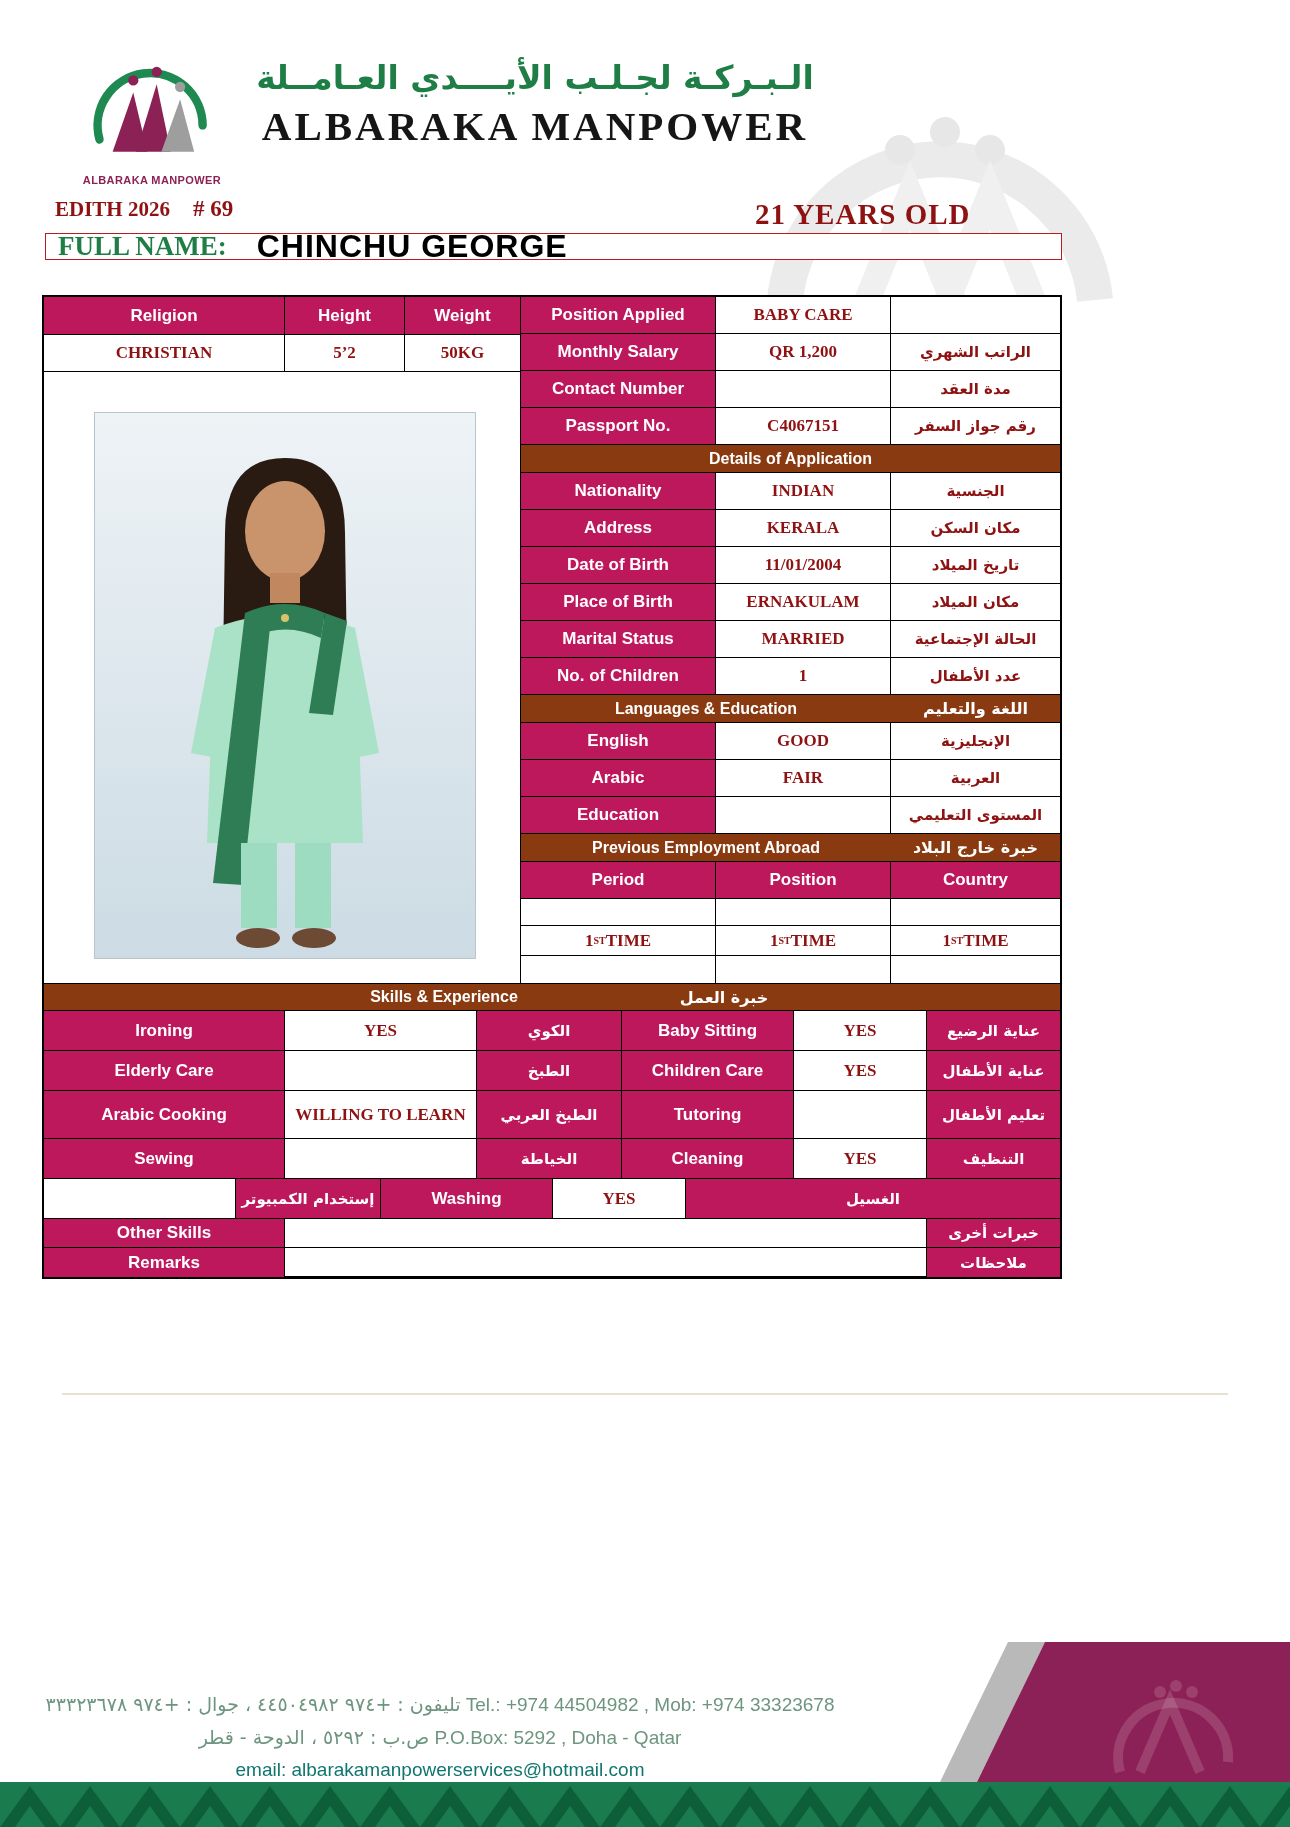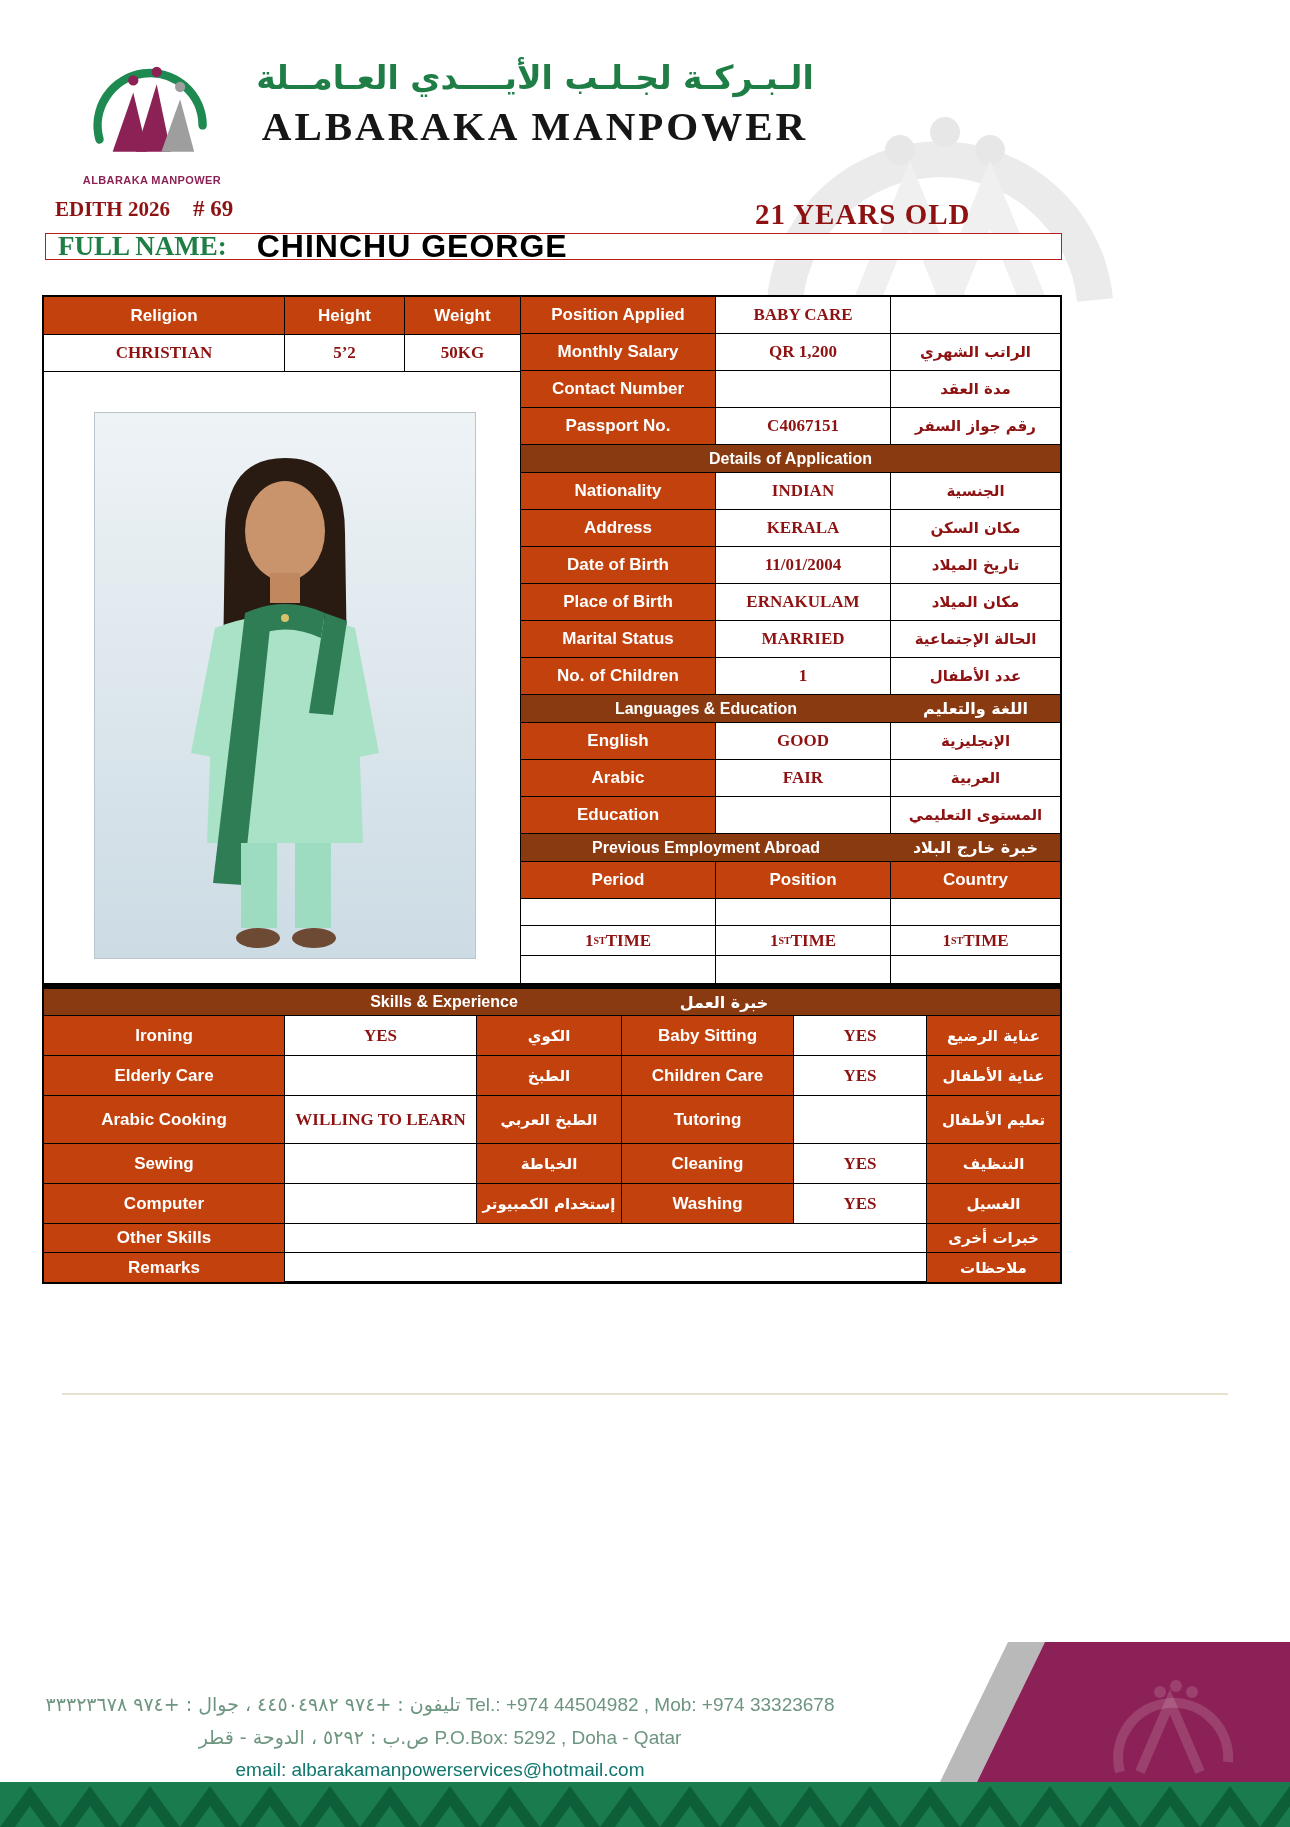--- a/index.html
+++ b/index.html
@@ -28,21 +28,21 @@
   
   .main-table{position:absolute;left:42px;top:295px;width:1020px;border:2px solid #000;
               box-sizing:border-box;background:#fff;}
   .info-flex{display:flex;}
   .lp{width:477px;border-right:1px solid #000;box-sizing:border-box;display:flex;flex-direction:column;}
   .rp{flex:1;display:flex;flex-direction:column;}
   .row{display:flex;}
   .cell{display:flex;align-items:center;justify-content:center;box-sizing:border-box;
         border-right:1px solid #000;border-bottom:1px solid #000;text-align:center;}
   .last{border-right:none;}
-  .g{background:#c2410c;color:#fff;font-weight:700;font-size:17px;text-align:right;}
+  .g{background:#be185d;color:#fff;font-weight:700;font-size:17px;text-align:right;}
   .val{font-family:"Liberation Serif",serif;font-weight:700;color:#8E1212;font-size:17px;}
   .arb{font-family:"DejaVu Sans",sans-serif;direction:rtl;font-weight:700;font-size:15px;}
   .arb-red{color:#8E1212;}
   .w1{width:241px}.w2{width:120px}.w3{flex:1}
   .h38{height:38px}.h37{height:37px}.h30{height:30px}.h27{height:27px}
   .cl{width:195px}.cv{width:175px}.ca{flex:1}
   .photo-wrap{flex:1;position:relative;background:#fff;}
   .photo{position:absolute;left:50px;top:40px;width:380px;height:545px;border:1px solid #b9c4cb;}
   .banner{height:27px;background:#8A3A10;border-bottom:1px solid #000;color:#fff;font-weight:700;
           font-size:16px;position:relative;display:flex;align-items:center;justify-content:center;}
@@ -274,21 +274,21 @@
             </div>
         </div>
         <div class="row h27">
           <div class="cell cl nobb"></div>
           <div class="cell cv nobb"></div>
           <div class="cell ca nobb last"></div>
         </div>
       </div>
     </div>
 
-    <div class="sk-banner" style="border-top:6px solid #000000;">
+    <div class="sk-banner" style="border-top:1px solid #000000;">
       <span class="b-en">Skills &amp; Experience</span>
       <span class="b-ar">خبرة العمل</span>
     </div>
 
     <div class="row h40">
       <div class="cell g s1">Ironing</div>
       <div class="cell val s2">YES</div>
       <div class="cell g arb s3">الكوي</div>
       <div class="cell g s4">Baby Sitting</div>
       <div class="cell val s5">YES</div>
@@ -312,21 +312,20 @@
     </div>
     <div class="row h40">
       <div class="cell g s1">Sewing</div>
       <div class="cell val s2"></div>
       <div class="cell g arb s3">الخياطة</div>
       <div class="cell g s4">Cleaning</div>
       <div class="cell val s5">YES</div>
       <div class="cell g arb s6 last">التنظيف</div>
     </div>
     <div class="row h40">
-      <div class="cell g s1">Computer</div>
       <div class="cell val s2"></div>
       <div class="cell g arb s3">إستخدام الكمبيوتر</div>
       <div class="cell g s4">Washing</div>
       <div class="cell val s5">YES</div>
       <div class="cell g arb s6 last">الغسيل</div>
     </div>
     <div class="row h29">
       <div class="cell g s1">Other Skills</div>
       <div class="mid-span"></div>
       <div class="cell g arb s6 last" style="max-width:133px;min-width:133px;">خبرات أخرى</div>

